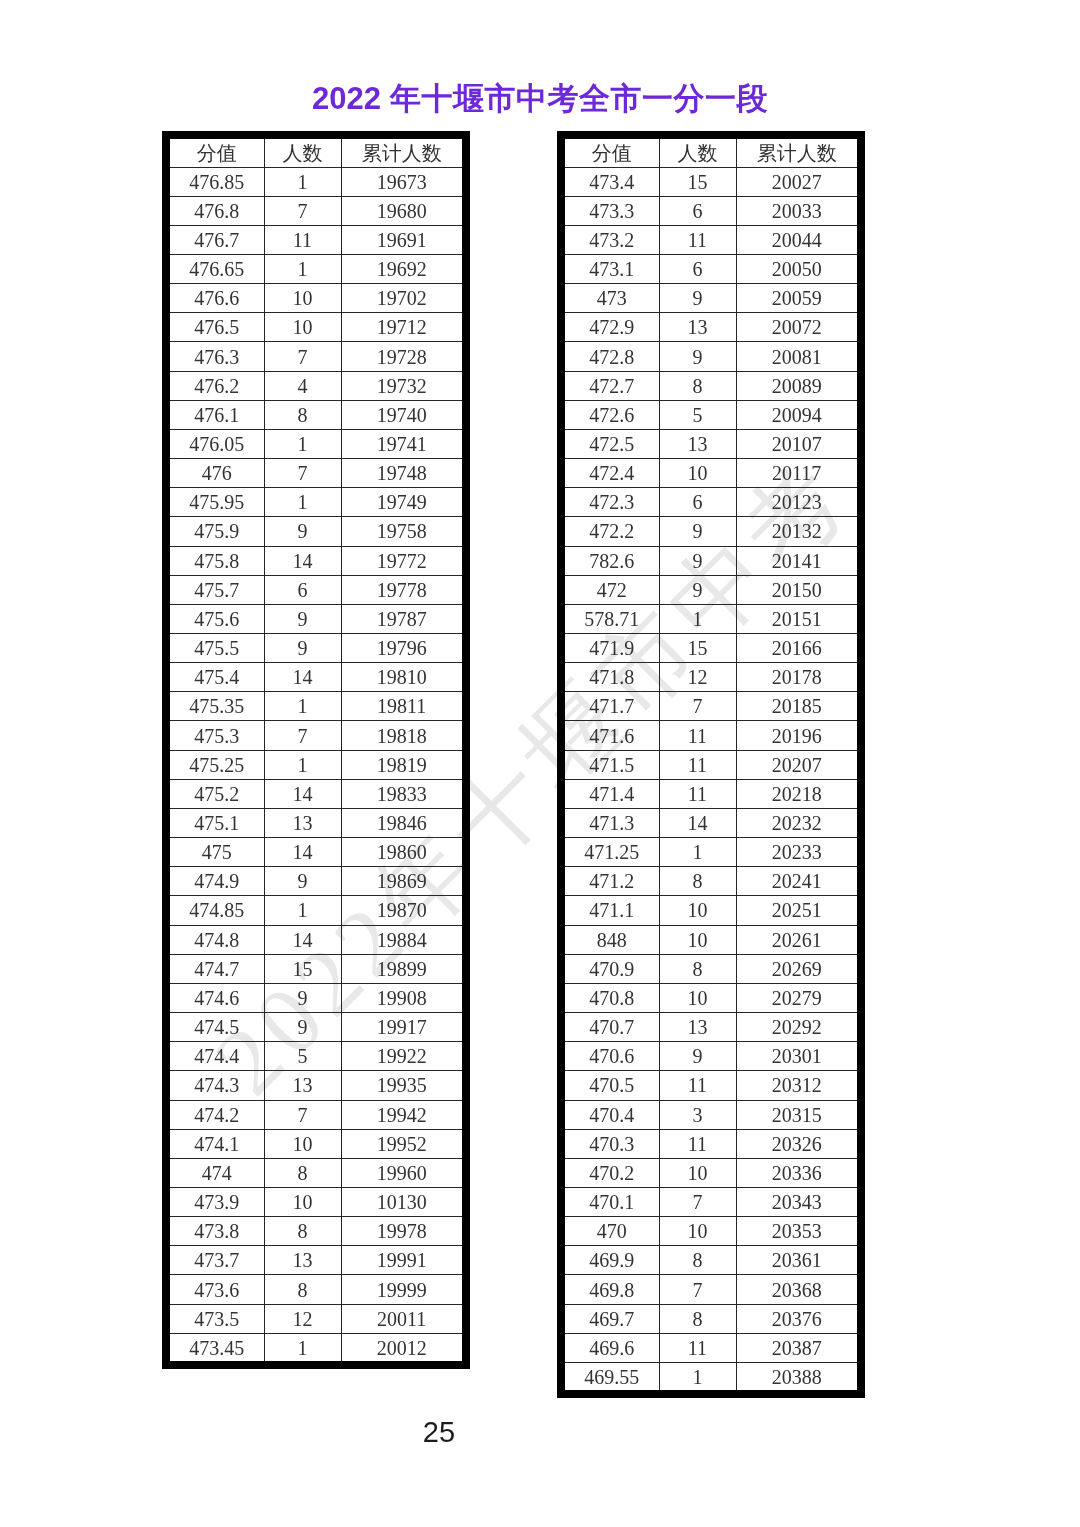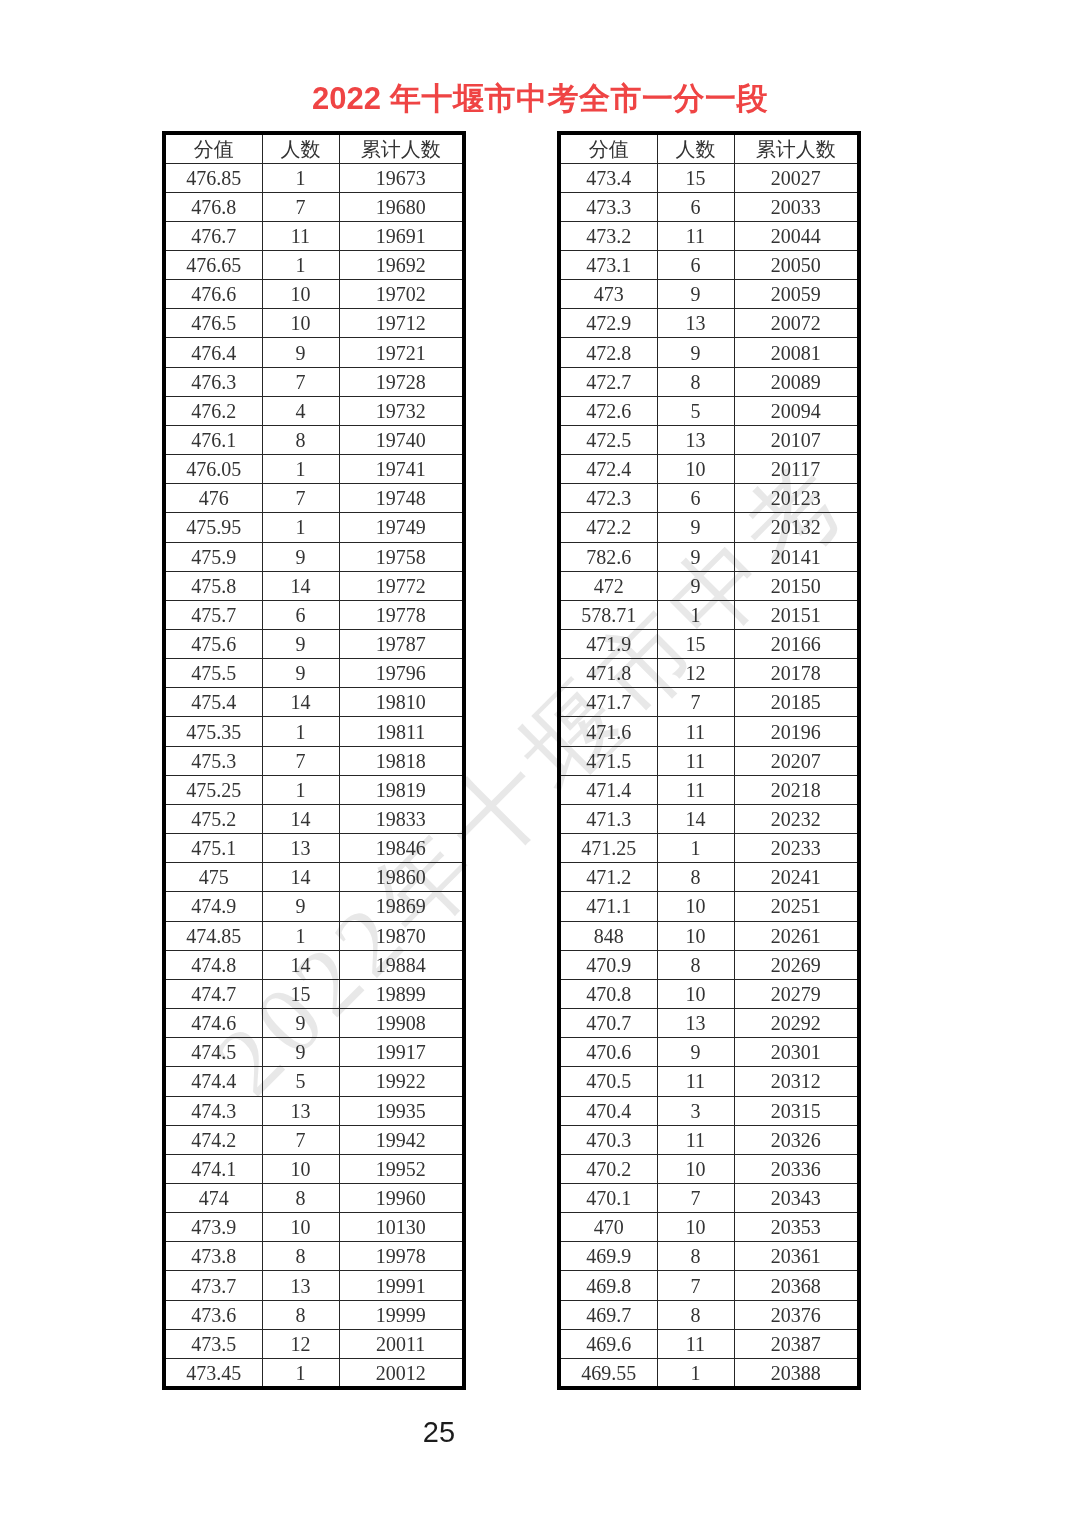--- a/index.html
+++ b/index.html
@@ -24,40 +24,40 @@
     z-index:0;
     pointer-events:none;
   }
   .title{
     position:absolute;
     top:78px;left:0;width:1080px;
     margin:0;
     text-align:center;
     font-size:31px;
     font-weight:bold;
-    color:#ef4444;
+    color:#6d28d9;
     z-index:2;
     letter-spacing:0.5px;
   }
   .title .title-year{
     font-family:"Liberation Sans","DejaVu Sans",sans-serif;
     letter-spacing:0;
   }
   .title .title-rest{
     font-family:"Liberation Serif","DejaVu Serif",serif;
     margin-left:9px;
   }
   table.score-table{
     position:absolute;
     top:131px;
     border-collapse:collapse;
     table-layout:fixed;
     z-index:1;
     background:transparent;
-    border:4px solid #000000;
+    border:8px solid #000000;
   }
   table.score-table.left{left:162px;}
   table.score-table.right{left:557px;}
   .score-table col.c1{width:98px;}
   .score-table col.c2{width:77px;}
   .score-table col.c3{width:125px;}
   .score-table th,.score-table td{
     border:1.6px solid #262626;
     height:27.5px;
     padding:0;
@@ -129,25 +129,20 @@
           <td>476.6</td>
           <td>10</td>
           <td>19702</td>
         </tr>
         <tr>
           <td>476.5</td>
           <td>10</td>
           <td>19712</td>
         </tr>
         <tr>
-          <td>476.4</td>
-          <td>9</td>
-          <td>19721</td>
-        </tr>
-        <tr>
           <td>476.3</td>
           <td>7</td>
           <td>19728</td>
         </tr>
         <tr>
           <td>476.2</td>
           <td>4</td>
           <td>19732</td>
         </tr>
         <tr>

